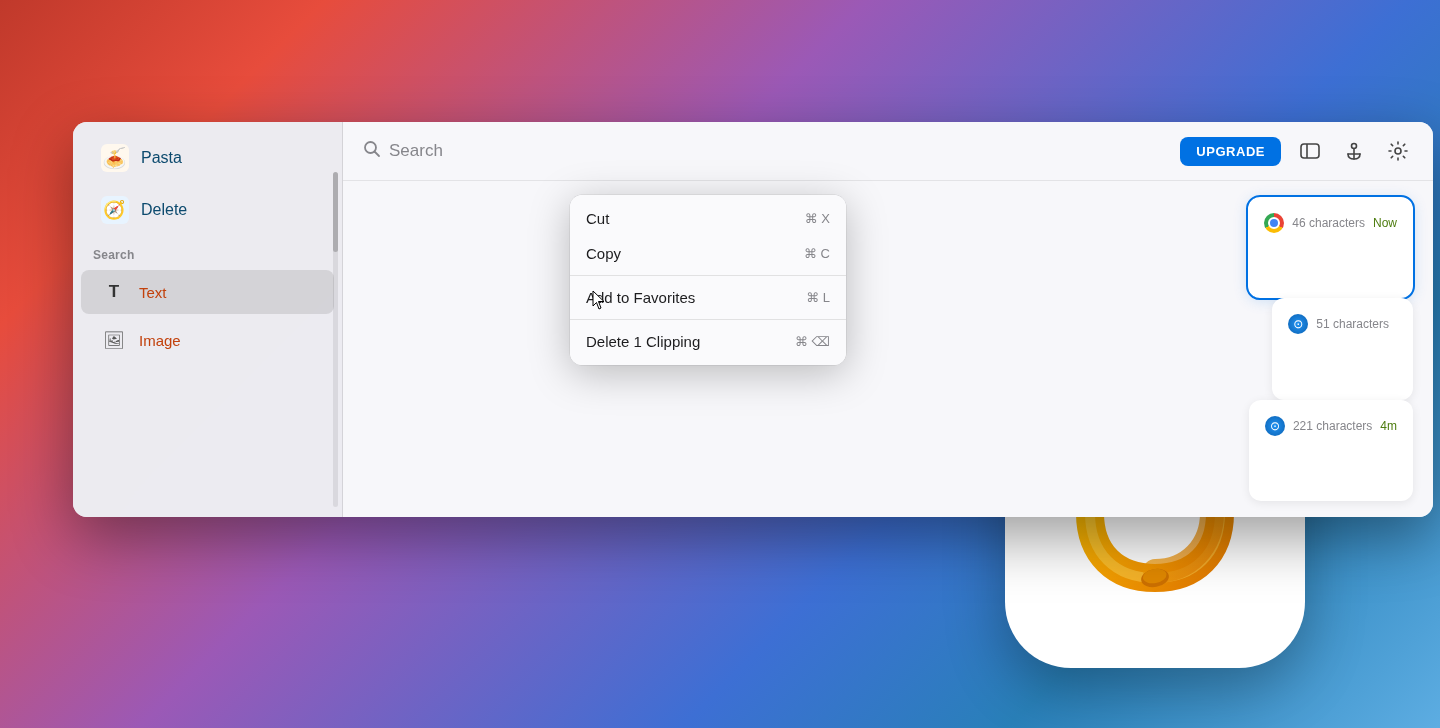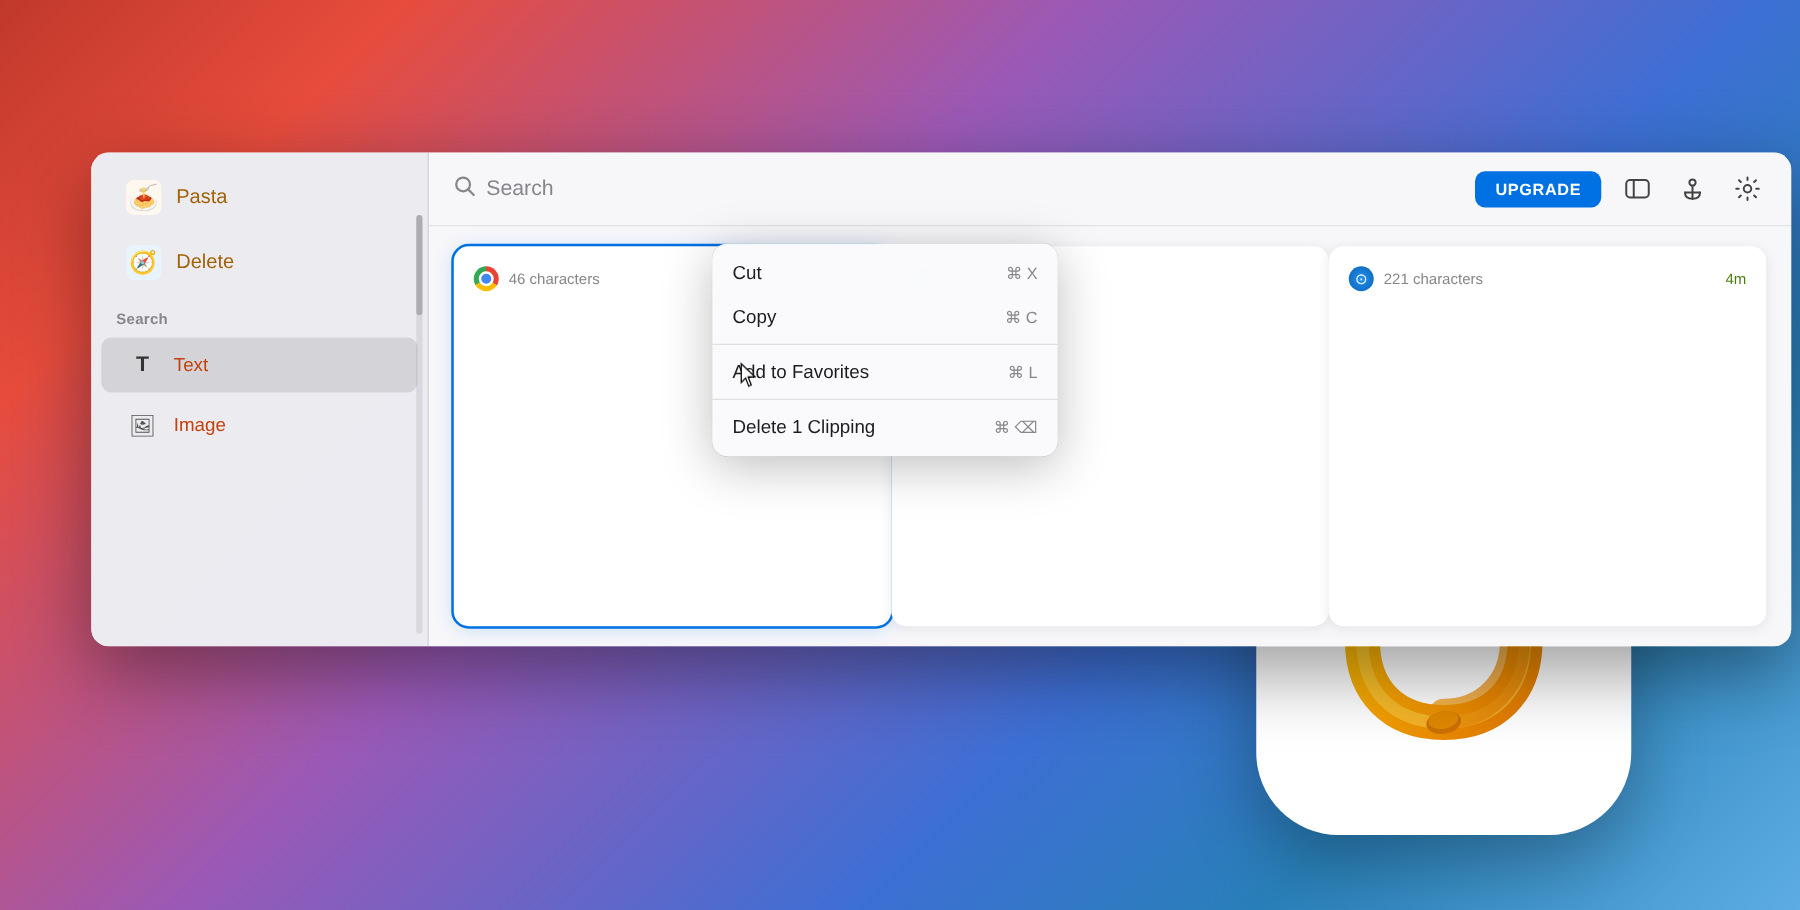--- a/index.html
+++ b/index.html
@@ -63,21 +63,21 @@
       display: flex;
       align-items: center;
       justify-content: center;
       font-size: 18px;
       flex-shrink: 0;
     }
 
     .sidebar-item-label {
       font-size: 16px;
       font-weight: 400;
-      color: #a16207;
+      color: #0c4a6e;
     }
 
     .sidebar-section-title {
       font-size: 12px;
       font-weight: 600;
       color: #86868b;
       padding: 12px 20px 6px;
       text-transform: none;
       letter-spacing: 0.02em;
     }
@@ -179,24 +179,25 @@
       font-size: 20px;
       display: flex;
       align-items: center;
       padding: 4px;
     }
 
     
     .clips-grid {
       flex: 1;
       display: flex;
-      flex-direction: row;
+      flex-direction: column;
       gap: 0;
       padding: 16px 20px;
       overflow: hidden;
+      align-items: flex-end;
     }
 
     .clip-card {
       background: #fff;
       border-radius: 12px;
       box-shadow: 0 2px 10px rgba(0,0,0,0.08);
       padding: 16px;
       display: flex;
       flex-direction: column;
       gap: 8px;

